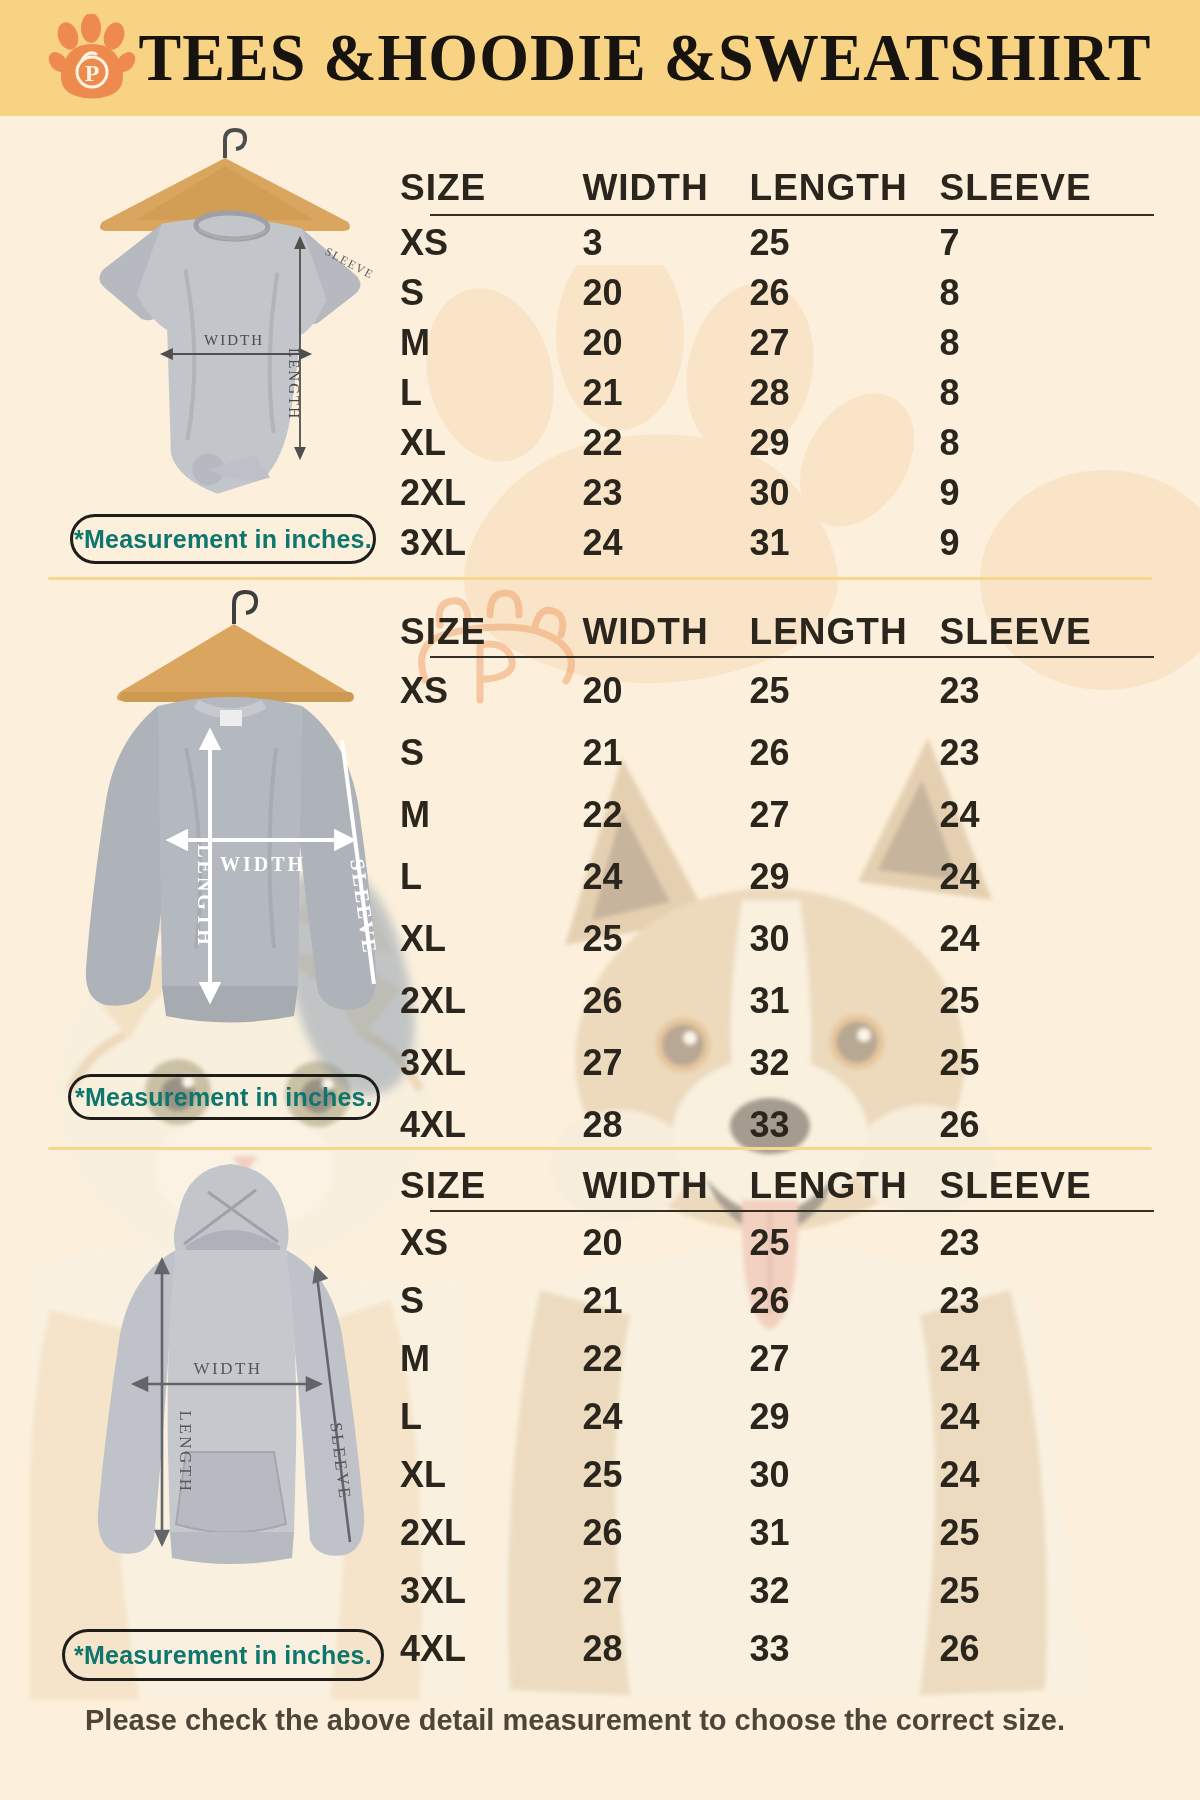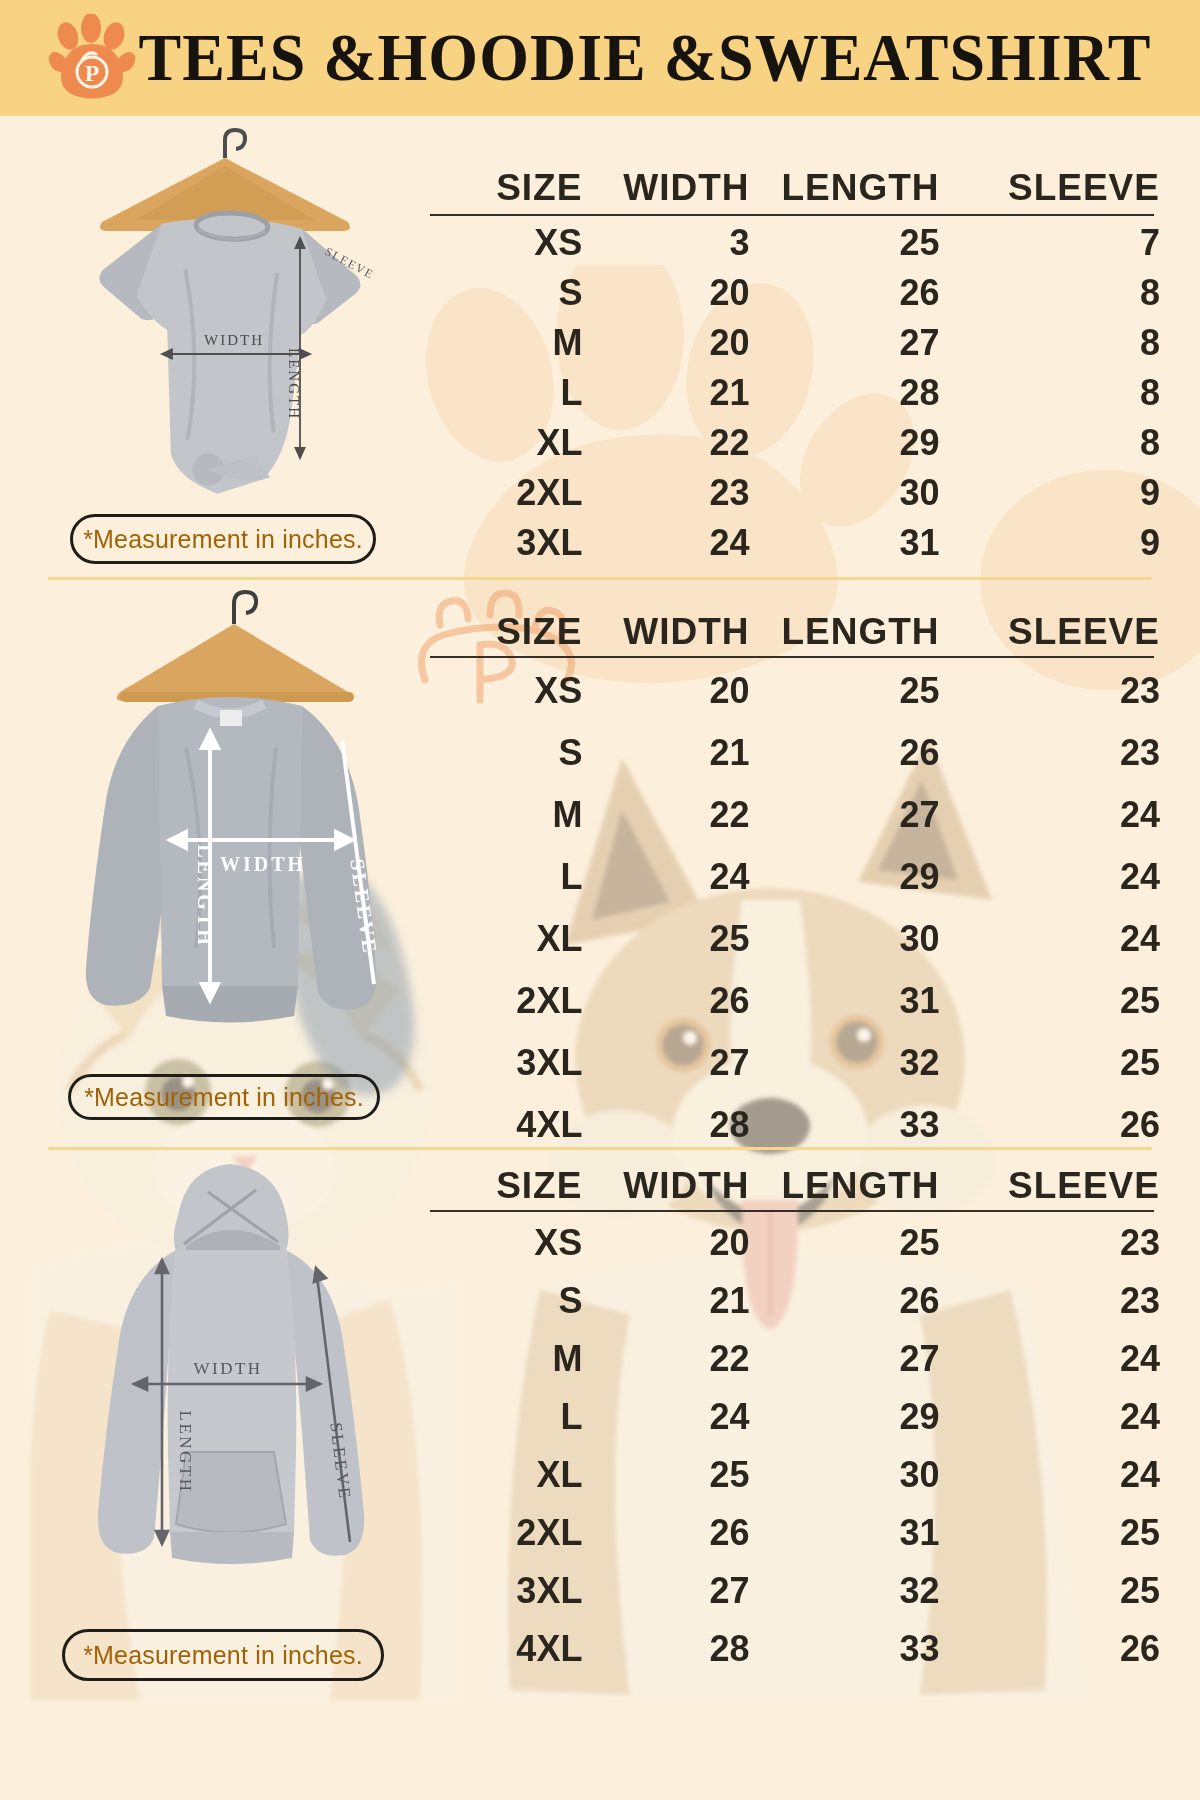--- a/index.html
+++ b/index.html
@@ -15,31 +15,31 @@
 
   
   .wm{position:absolute;opacity:.55;}
   .fade-photo{position:absolute;filter:blur(2px);}
 
   
   .divider{position:absolute;left:48px;width:1104px;height:3px;background:#F6D78F;border-radius:2px;}
 
   
   .tbl{position:absolute;left:400px;width:760px;color:#2A251D;font-weight:700;}
-  .trow{display:grid;grid-template-columns:24% 22% 25% 29%;text-align:right;align-items:center;}
+  .trow{display:grid;grid-template-columns:24% 22% 25% 29%;text-align:left;align-items:center;}
   .tcell{font-size:36px;}
   .thead .tcell{font-size:37px;letter-spacing:1px;}
   .trule{height:2px;background:#362f26;margin:0 6px 2px 30px;}
   #t1 .trow{height:50px;} #t1 .trow.thead{height:52px;}
   #t2 .trow{height:62px;} #t2 .trow.thead{height:48px;}
   #t3 .trow{height:58px;} #t3 .trow.thead{height:48px;}
 
   
   .bubble{position:absolute;border:3px solid #1f1d1a;border-radius:999px;display:flex;align-items:center;justify-content:center;
-          font-size:25px;font-weight:400;color:#a16207;background:transparent;letter-spacing:.2px;}
+          font-size:25px;font-weight:700;color:#0f766e;background:transparent;letter-spacing:.2px;}
 
   
   .footer{position:absolute;left:85px;top:1700px;width:1080px;font-size:29px;font-weight:700;color:#4E4539;line-height:41px;}
 
   .garment{position:absolute;}
   svg text{font-family:"Liberation Serif",serif;}
 </style>
 </head>
 <body>
 
@@ -402,15 +402,16 @@
       </div>
       <div class="trow">
         <div class="tcell">4XL</div>
         <div class="tcell">28</div>
         <div class="tcell">33</div>
         <div class="tcell">26</div>
       </div>
     </div>
 
   <div class="footer">
+    <span style="display:block">Please check the above detail measurement to choose the correct size.</span>
   </div>
 
 </div>
 
 </body></html>

